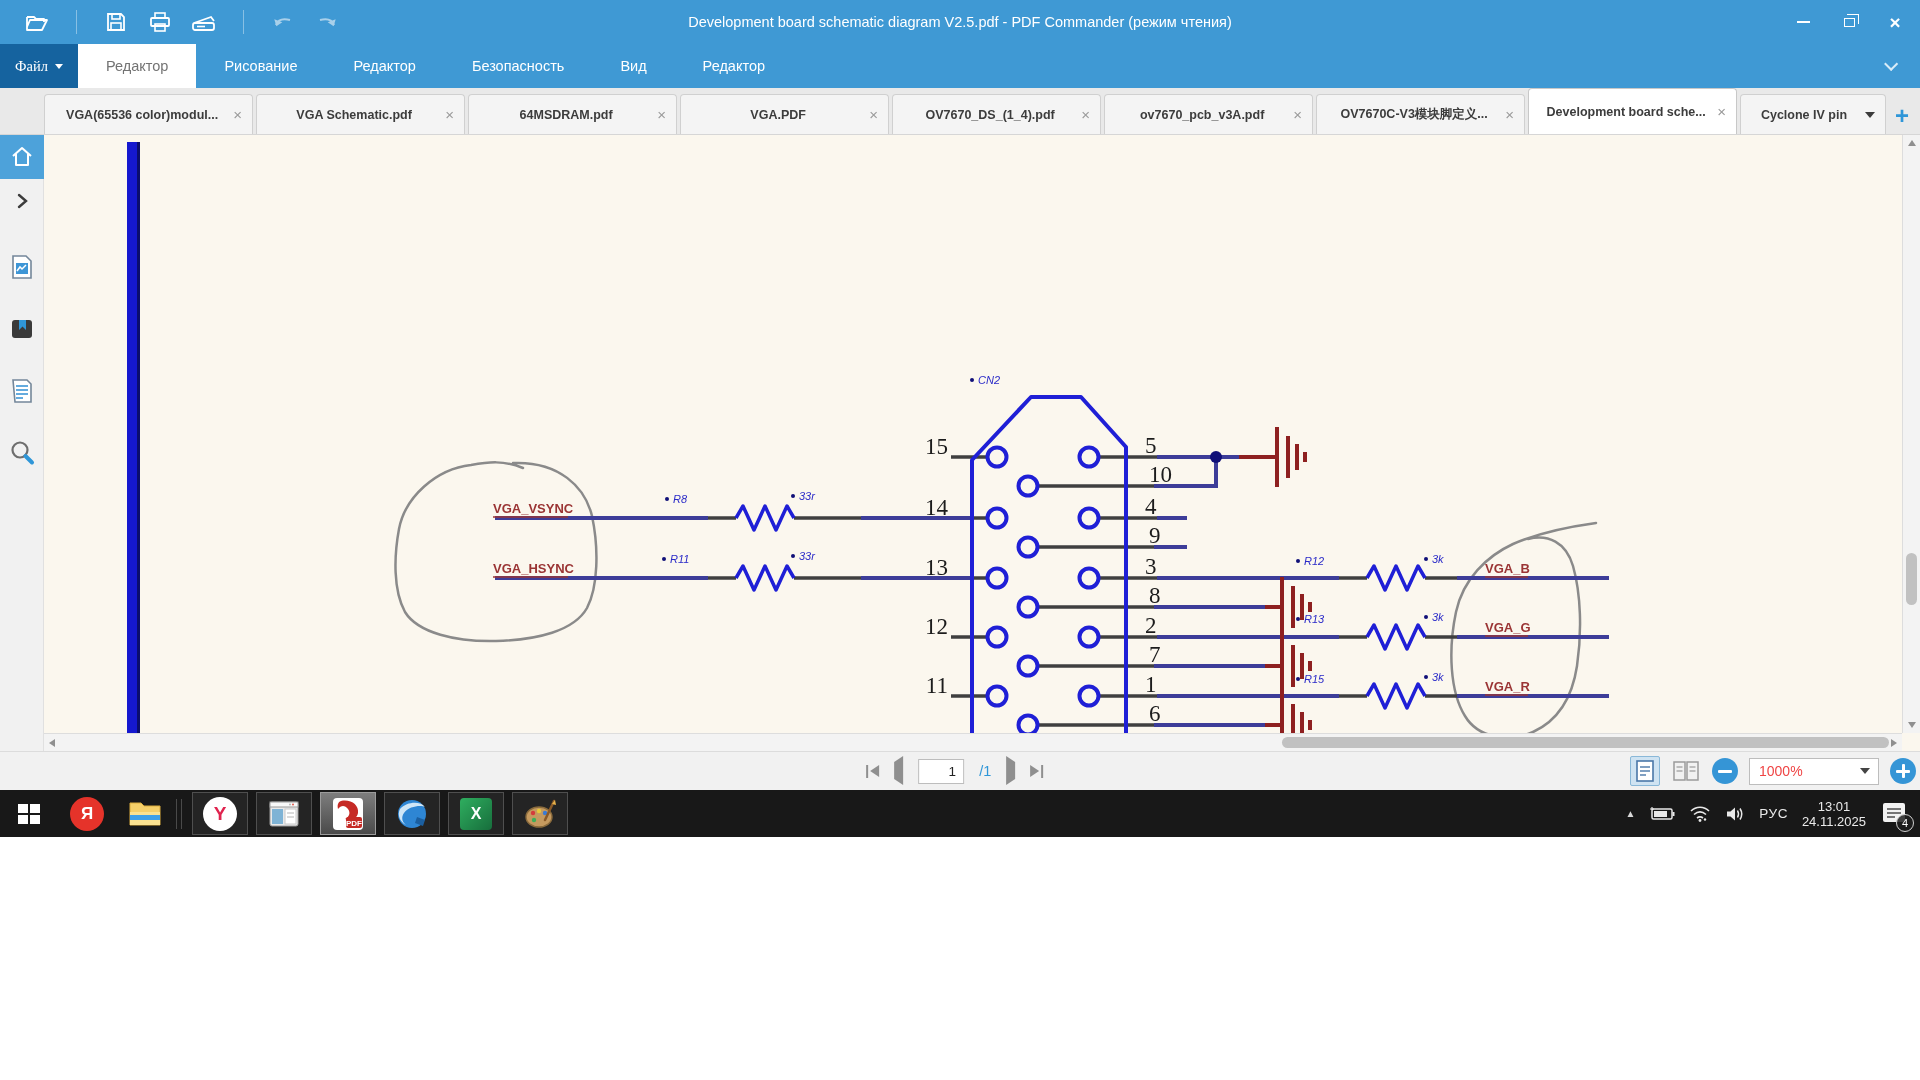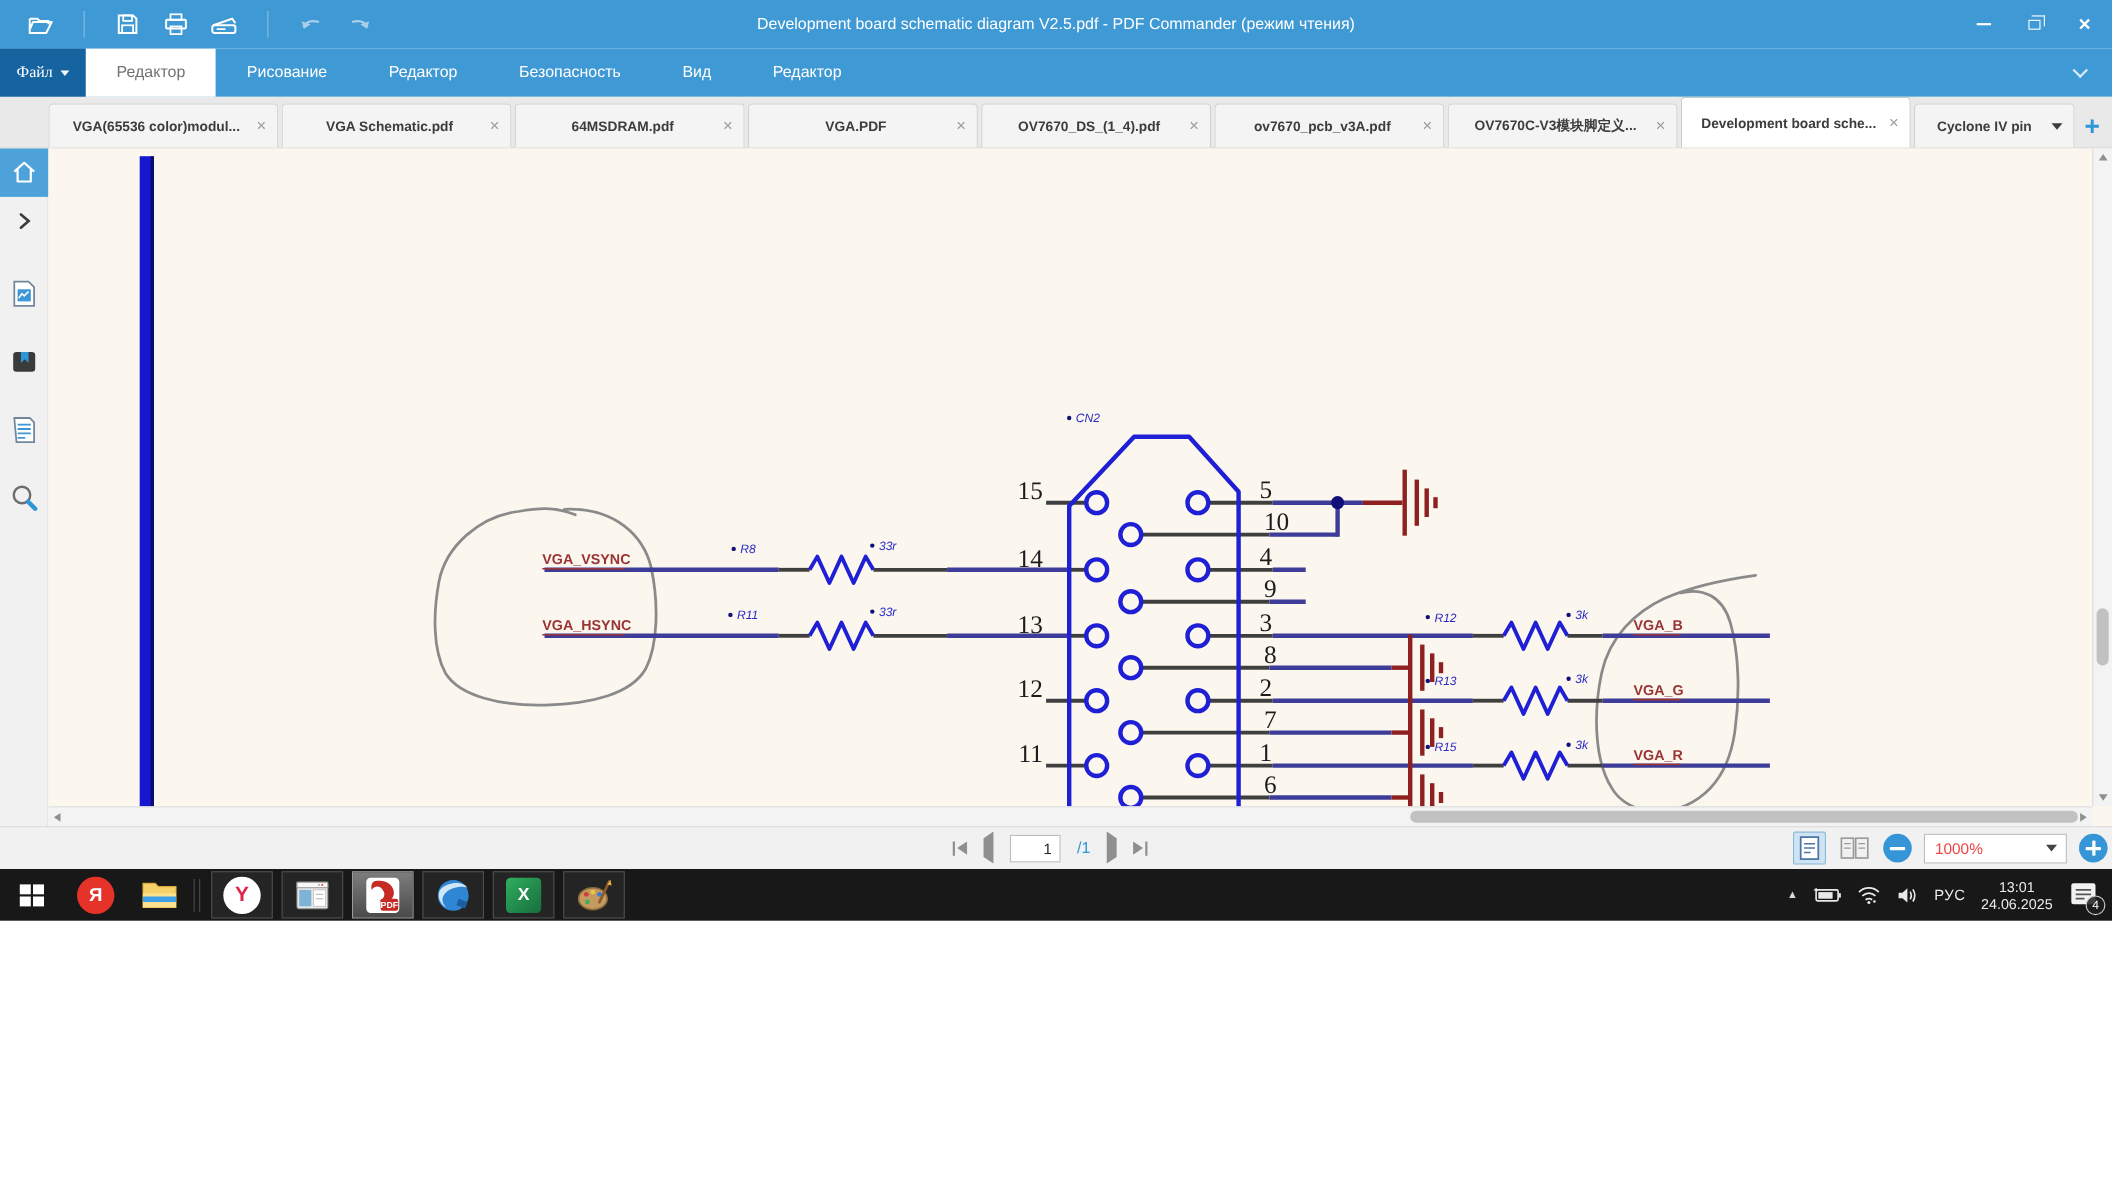--- a/index.html
+++ b/index.html
@@ -583,21 +583,21 @@
           <circle cx="16" cy="14.5" r="1.2" fill="#e8e8e8"></circle>
         </svg>
       <svg width="20" height="18" viewBox="0 0 20 18">
           <path d="M2,6.5 h3.5 L10,2.5 v13 L5.5,11.5 H2 z" fill="#e8e8e8"></path>
           <path d="M12.5,5.5 q2,3.5 0,7" fill="none" stroke="#e8e8e8" stroke-width="1.5"></path>
           <path d="M15,3.5 q3.5,5.5 0,11" fill="none" stroke="#e8e8e8" stroke-width="1.5"></path>
         </svg>
       <span class="lang">РУС</span>
       <span class="clock">
         <span>13:01</span><br>
-        <span>24.06.2025</span>
+        <span>24.11.2025</span>
       </span>
       <span class="notif">
         <svg width="28" height="28" viewBox="0 0 28 28">
             <rect x="3" y="4" width="22" height="19" rx="2" fill="#f2f2f2"></rect>
             <line x1="7" y1="10" x2="21" y2="10" stroke="#555" stroke-width="1.6"></line>
             <line x1="7" y1="14" x2="21" y2="14" stroke="#555" stroke-width="1.6"></line>
             <line x1="7" y1="18" x2="15" y2="18" stroke="#555" stroke-width="1.6"></line>
           </svg>
         <span class="badge">4</span>
       </span>

